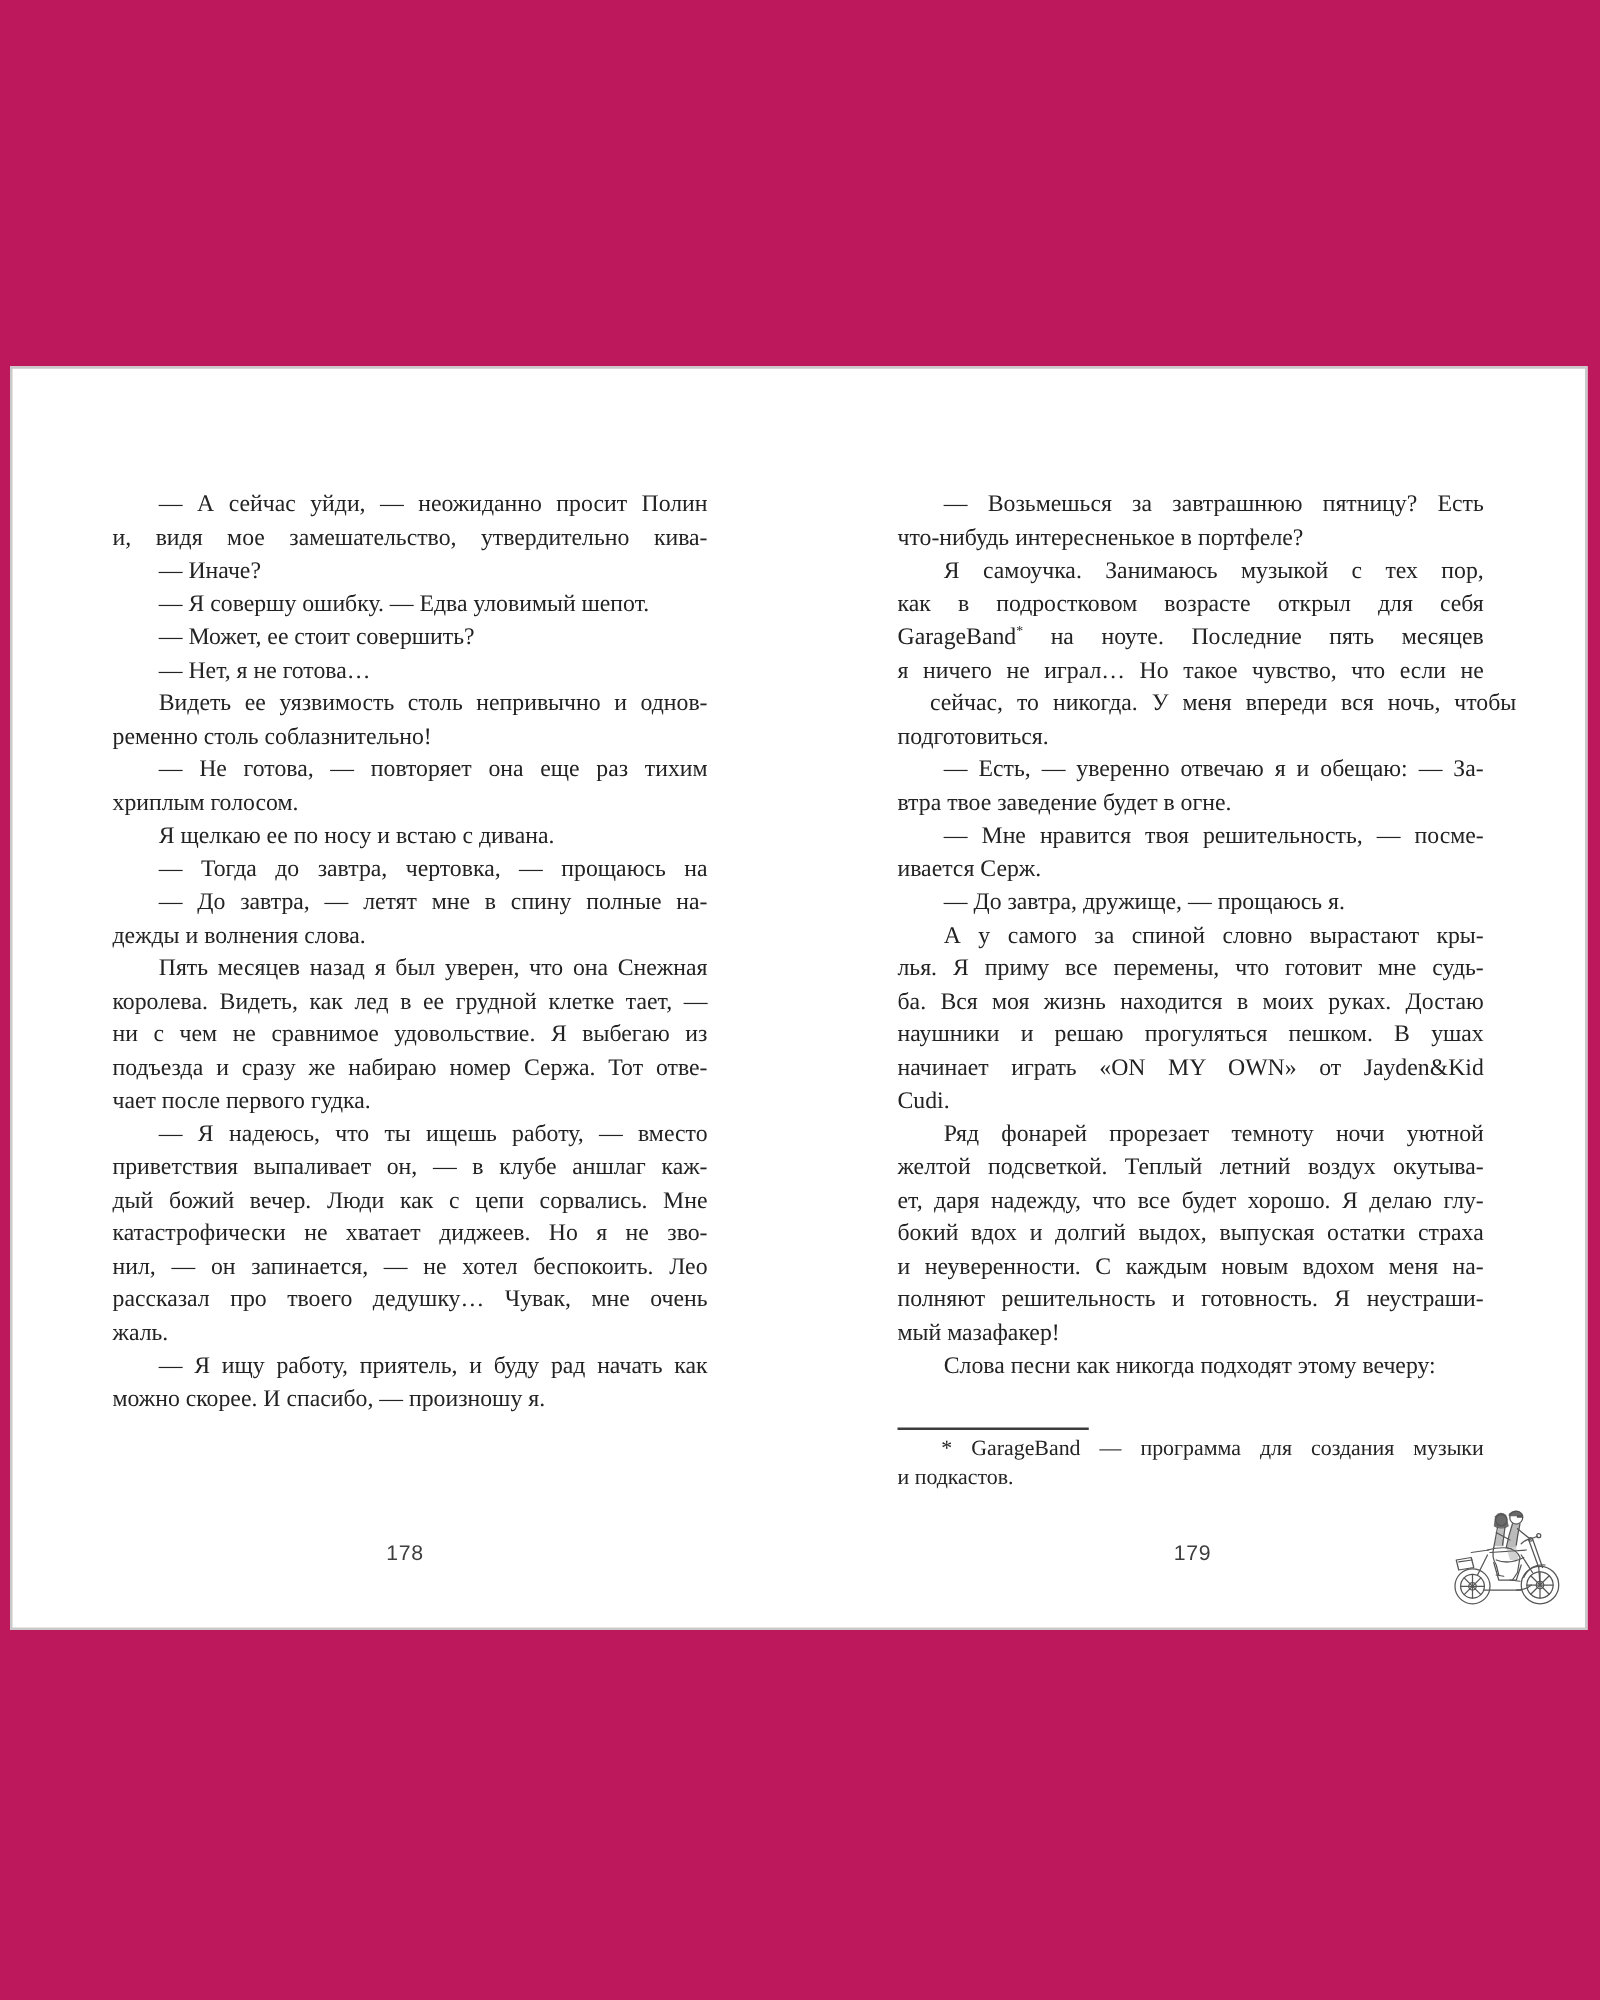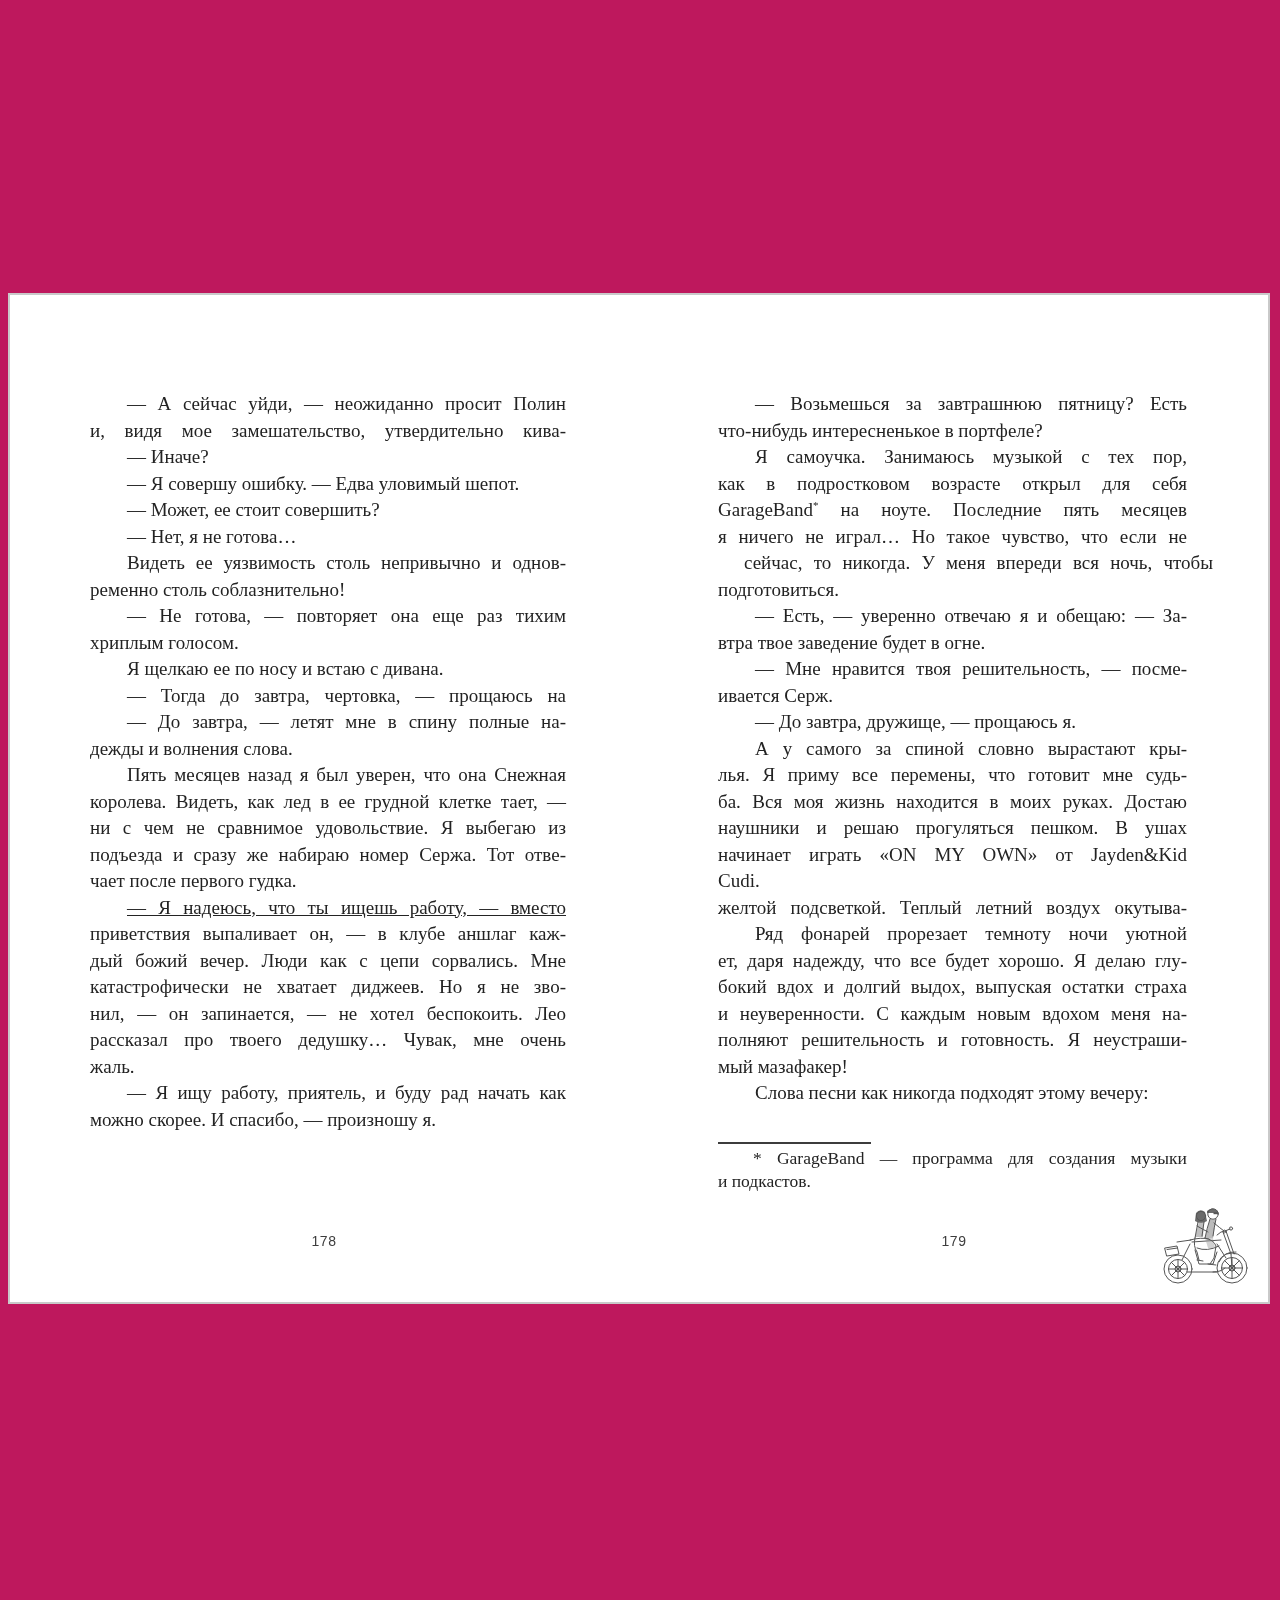--- a/index.html
+++ b/index.html
@@ -22,21 +22,21 @@
   .fn{
     position:absolute;left:708px;top:852px;width:469px;
     font-family:"Liberation Serif","DejaVu Serif",serif;
     font-size:17.5px;color:#232323;
   }
   .fn .line{height:23px;line-height:23px;}
   .fn .line.first{text-indent:35px;}
   .pagenum{
     position:absolute;top:938px;width:628px;text-align:center;
     font-family:"Liberation Sans","DejaVu Sans",sans-serif;
-    font-size:14px;letter-spacing:.5px;color:#3d3d3d;
+    font-size:17px;letter-spacing:.5px;color:#3d3d3d;
   }
   .pagenum.pl{left:0;}
   .pagenum.pr{left:630px;}
   .moto{position:absolute;left:1147px;top:906px;width:96px;height:88px;}
 </style>
 </head>
 <body>
 
 <div class="canvas">
   <div class="sheet">
@@ -54,21 +54,21 @@
         <div class="line plast"><span>хриплым голосом.</span></div>
         <div class="line first plast"><span>Я щелкаю ее по носу и встаю с дивана.</span></div>
         <div class="line first" style="word-spacing: 10.04px;"><span>— Тогда до завтра, чертовка, — прощаюсь на</span></div>
         <div class="line first" style="word-spacing: 7.1px;"><span>— До завтра, — летят мне в спину полные на-</span></div>
         <div class="line plast"><span>дежды и волнения слова.</span></div>
         <div class="line first" style="word-spacing: 3.05px;"><span>Пять месяцев назад я был уверен, что она Снежная</span></div>
         <div class="line" style="word-spacing: 4.55px;"><span>королева. Видеть, как лед в ее грудной клетке тает, —</span></div>
         <div class="line" style="word-spacing: 7.7px;"><span>ни с чем не сравнимое удовольствие. Я выбегаю из</span></div>
         <div class="line" style="word-spacing: 5.64px;"><span>подъезда и сразу же набираю номер Сержа. Тот отве-</span></div>
         <div class="line plast"><span>чает после первого гудка.</span></div>
-        <div class="line first" style="word-spacing: 7.51px; text-decoration: underline;"><span>— Я надеюсь, что ты ищешь работу, — вместо</span></div>
+        <div class="line first" style="word-spacing: 7.51px;"><span>— Я надеюсь, что ты ищешь работу, — вместо</span></div>
         <div class="line" style="word-spacing: 7.78px;"><span>приветствия выпаливает он, — в клубе аншлаг каж-</span></div>
         <div class="line" style="word-spacing: 7.81px; text-align: right;"><span>дый божий вечер. Люди как с цепи сорвались. Мне</span></div>
         <div class="line" style="word-spacing: 10px;"><span>катастрофически не хватает диджеев. Но я не зво-</span></div>
         <div class="line" style="word-spacing: 7.83px;"><span>нил, — он запинается, — не хотел беспокоить. Лео</span></div>
         <div class="line" style="word-spacing: 11.65px;"><span>рассказал про твоего дедушку… Чувак, мне очень</span></div>
         <div class="line plast"><span>жаль.</span></div>
         <div class="line first" style="word-spacing: 4.64px;"><span>— Я ищу работу, приятель, и буду рад начать как</span></div>
         <div class="line plast"><span>можно скорее. И спасибо, — произношу я.</span></div>
       </div>
     <div class="col rightcol" id="col-right">
@@ -84,22 +84,22 @@
         <div class="line plast"><span>втра твое заведение будет в огне.</span></div>
         <div class="line first" style="word-spacing: 6.46px;"><span>— Мне нравится твоя решительность, — посме-</span></div>
         <div class="line plast"><span>ивается Серж.</span></div>
         <div class="line first plast"><span>— До завтра, дружище, — прощаюсь я.</span></div>
         <div class="line first" style="word-spacing: 9.19px;"><span>А у самого за спиной словно вырастают кры-</span></div>
         <div class="line" style="word-spacing: 8.03px;"><span>лья. Я приму все перемены, что готовит мне судь-</span></div>
         <div class="line" style="word-spacing: 6.73px;"><span>ба. Вся моя жизнь находится в моих руках. Достаю</span></div>
         <div class="line" style="word-spacing: 12.25px;"><span>наушники и решаю прогуляться пешком. В ушах</span></div>
         <div class="line" style="word-spacing: 13.32px;"><span>начинает играть «ON MY OWN» от Jayden&amp;Kid</span></div>
         <div class="line plast"><span>Cudi.</span></div>
+        <div class="line first" style="word-spacing: 13.05px;"><span>Ряд фонарей прорезает темноту ночи уютной</span></div>
         <div class="line" style="word-spacing: 9.18px;"><span>желтой подсветкой. Теплый летний воздух окутыва-</span></div>
-        <div class="line first" style="word-spacing: 13.05px;"><span>Ряд фонарей прорезает темноту ночи уютной</span></div>
         <div class="line" style="word-spacing: 4.46px;"><span>ет, даря надежду, что все будет хорошо. Я делаю глу-</span></div>
         <div class="line" style="word-spacing: 5.4px;"><span>бокий вдох и долгий выдох, выпуская остатки страха</span></div>
         <div class="line" style="word-spacing: 6.9px;"><span>и неуверенности. С каждым новым вдохом меня на-</span></div>
         <div class="line" style="word-spacing: 8.43px;"><span>полняют решительность и готовность. Я неустраши-</span></div>
         <div class="line plast"><span>мый мазафакер!</span></div>
         <div class="line first plast"><span>Слова песни как никогда подходят этому вечеру:</span></div>
       </div>
 
     <div class="fnsep"></div>
     <div class="fn" id="footnote">

